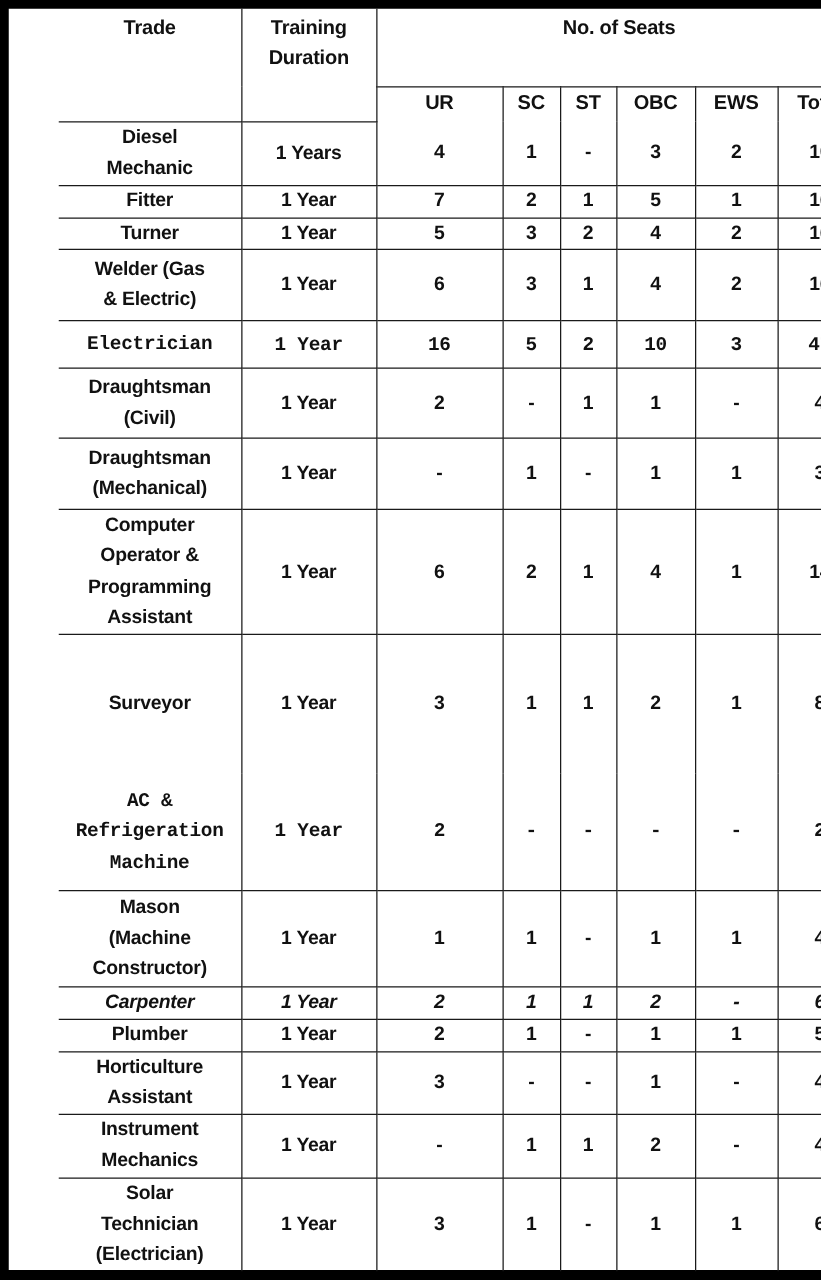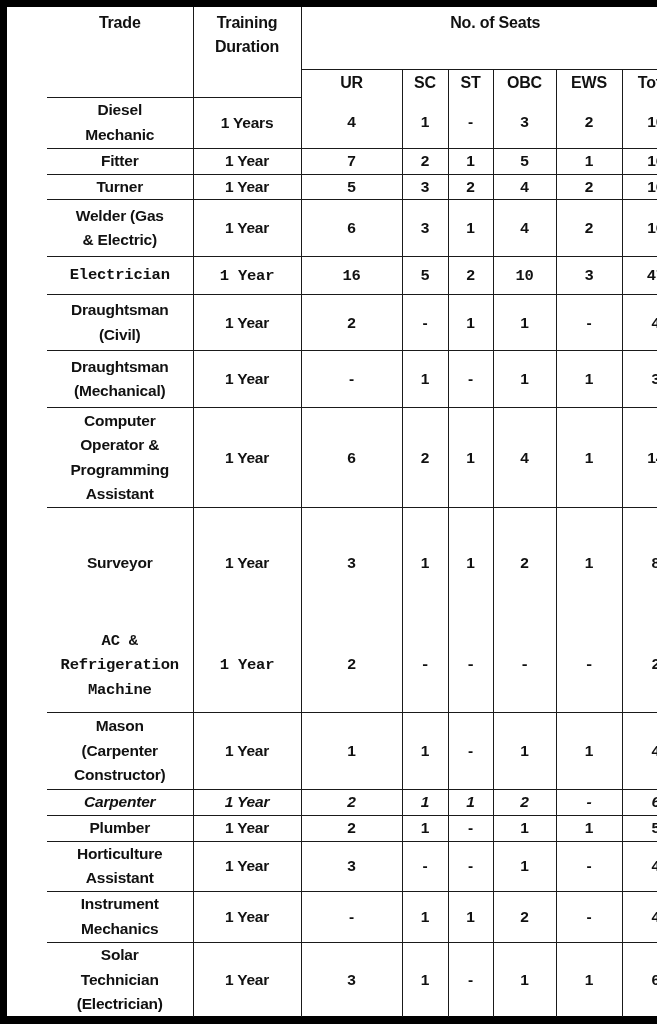--- a/index.html
+++ b/index.html
@@ -166,21 +166,21 @@
           <td class="trade"><span>AC &amp;</span><br><span>Refrigeration</span><br><span>Machine</span></td>
           <td>1 Year</td>
           <td>2</td>
           <td>-</td>
           <td>-</td>
           <td>-</td>
           <td>-</td>
           <td>2</td>
         </tr>
         <tr style="height: 77px;">
-          <td class="trade"><span>Mason</span><br><span>(Carpenter</span><br><span>Constructor)</span></td>
+          <td class="trade"><span>Mason</span><br><span>(Machine</span><br><span>Constructor)</span></td>
           <td>1 Year</td>
           <td>1</td>
           <td>1</td>
           <td>-</td>
           <td>1</td>
           <td>1</td>
           <td>4</td>
         </tr>
         <tr style="height: 25px; font-style: italic;">
           <td class="trade"><span>Carpenter</span></td>

